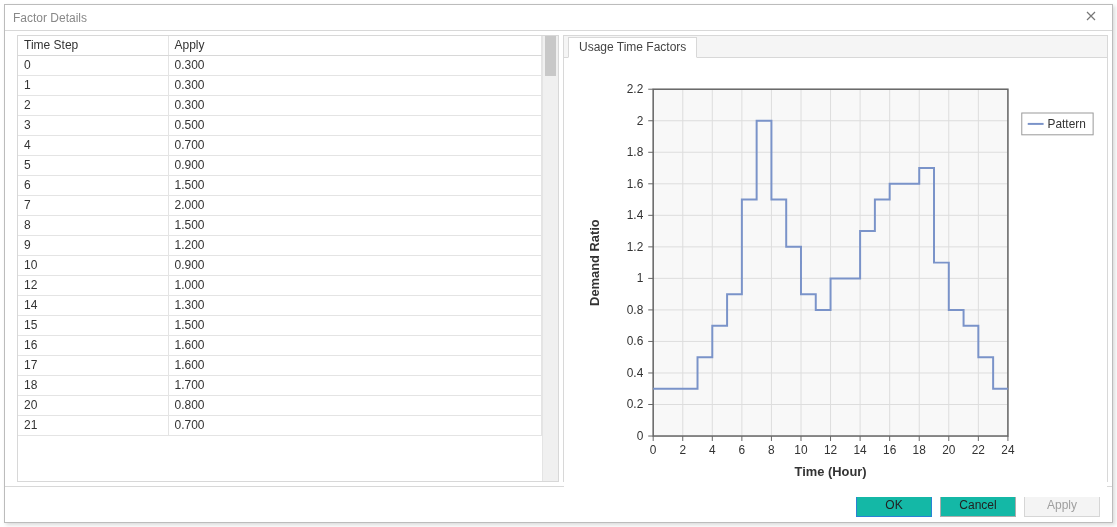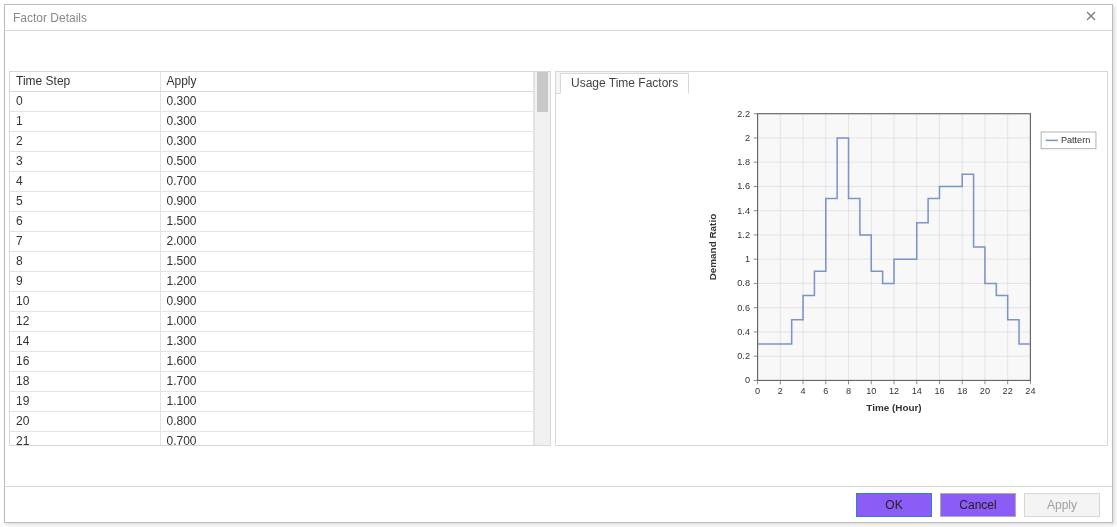--- a/index.html
+++ b/index.html
@@ -11,70 +11,69 @@
     background:#fff;
     width:1117px; height:527px;
     overflow:hidden;
   }
   .dialog {
     width:1109px; height:519px; margin:4px;
     border:1px solid #bcbcbc;
     box-shadow:2px 2px 4px rgba(0,0,0,.15);
     display:flex; flex-direction:column;
     background:#fff;
-    gap:36px;
   }
   .titlebar {
     height:26px; border-bottom:1px solid #d8d8d8;
     display:flex; align-items:center; justify-content:space-between;
     padding:0 8px; color:#888;
   }
   .titlebar .closebtn { width:26px; text-align:center; color:#777; cursor:default; }
   .content {
     flex:1; display:flex; gap:4px; padding:4px;
     min-height:0;
   }
-  .tablewrap { width:542px; display:flex; flex-direction:column; border:1px solid #d8d8d8; }
+  .tablewrap { width:542px; display:flex; flex-direction:column; border:1px solid #d8d8d8;margin-left:8px; }
   .scrollarea { position:relative; flex:1; overflow:hidden; }
   .scrollbar {
     position:absolute; right:0; top:0; bottom:0; width:16px;
     background:#f0f0f0; border-left:1px solid #e4e4e4;
   }
   .scrollthumb {
     position:absolute; top:0; left:2px; right:2px; height:40px;
     background:#c8c8c8;
   }
   table { width:calc(100% - 16px); border-collapse:collapse; table-layout:fixed;}
   col.col-step { width:150px; }
   thead td, tbody td {
     border:1px solid #e4e4e4; border-top:none; border-left:none;
     padding:2px 6px; height:19px; line-height:15px;
     white-space:nowrap; overflow:hidden;
   }
   thead td { border-top:none; border-bottom:1px solid #d8d8d8; font-weight:400; }
   thead td:first-child, tbody td:first-child { border-left:none; }
 
-  .right { flex:1; display:flex; flex-direction:row; border:1px solid #d8d8d8; }
+  .right { flex:1; display:flex; flex-direction:column; border:1px solid #d8d8d8; }
   .tabbar { height:22px; display:flex; align-items:flex-end; padding-left:4px; border-bottom:1px solid #d8d8d8; background:#f5f5f5;}
   .tab {
     height:21px; padding:2px 10px;
     border:1px solid #d8d8d8; border-bottom:1px solid #fff;
     background:#fff; font-size:12px; color:#444;
     position:relative; top:1px;
   }
   .chartarea { flex:1; background:#fff; position:relative; }
 
   .footer {
     border-top:1px solid #d8d8d8; height:36px;
     display:flex; justify-content:flex-end; align-items:center; gap:8px;
     padding-right:12px;
   }
   .btn {
     min-width:76px; height:24px; border:1px solid #adadad;
-    background:#8b5cf6; font-size:12px; color:#222; text-align:center;
+    background:#14b8a6; font-size:12px; color:#222; text-align:center;
     line-height:22px; padding:0 8px;
   }
   .btn.primary { border:1.5px solid #2b82d4; }
   .btn.disabled { color:#a0a0a0; border-color:#d6d6d6; background:#f4f4f4;text-align:center;}
 </style>
 </head>
 <body>
 
 <div class="dialog">
   <div class="titlebar">
@@ -147,30 +146,34 @@
               </tr>
               <tr>
                 <td>12</td>
                 <td>1.000</td>
               </tr>
               <tr>
                 <td>14</td>
                 <td>1.300</td>
               </tr>
               <tr>
+                <td>15</td>
+                <td>1.500</td>
+              </tr>
+              <tr>
                 <td>16</td>
                 <td>1.600</td>
               </tr>
               <tr>
+                <td>17</td>
+                <td>1.600</td>
+              </tr>
+              <tr>
                 <td>18</td>
                 <td>1.700</td>
-              </tr>
-              <tr>
-                <td>19</td>
-                <td>1.100</td>
               </tr>
               <tr>
                 <td>20</td>
                 <td>0.800</td>
               </tr>
               <tr>
                 <td>21</td>
                 <td>0.700</td>
               </tr>
             </tbody>

